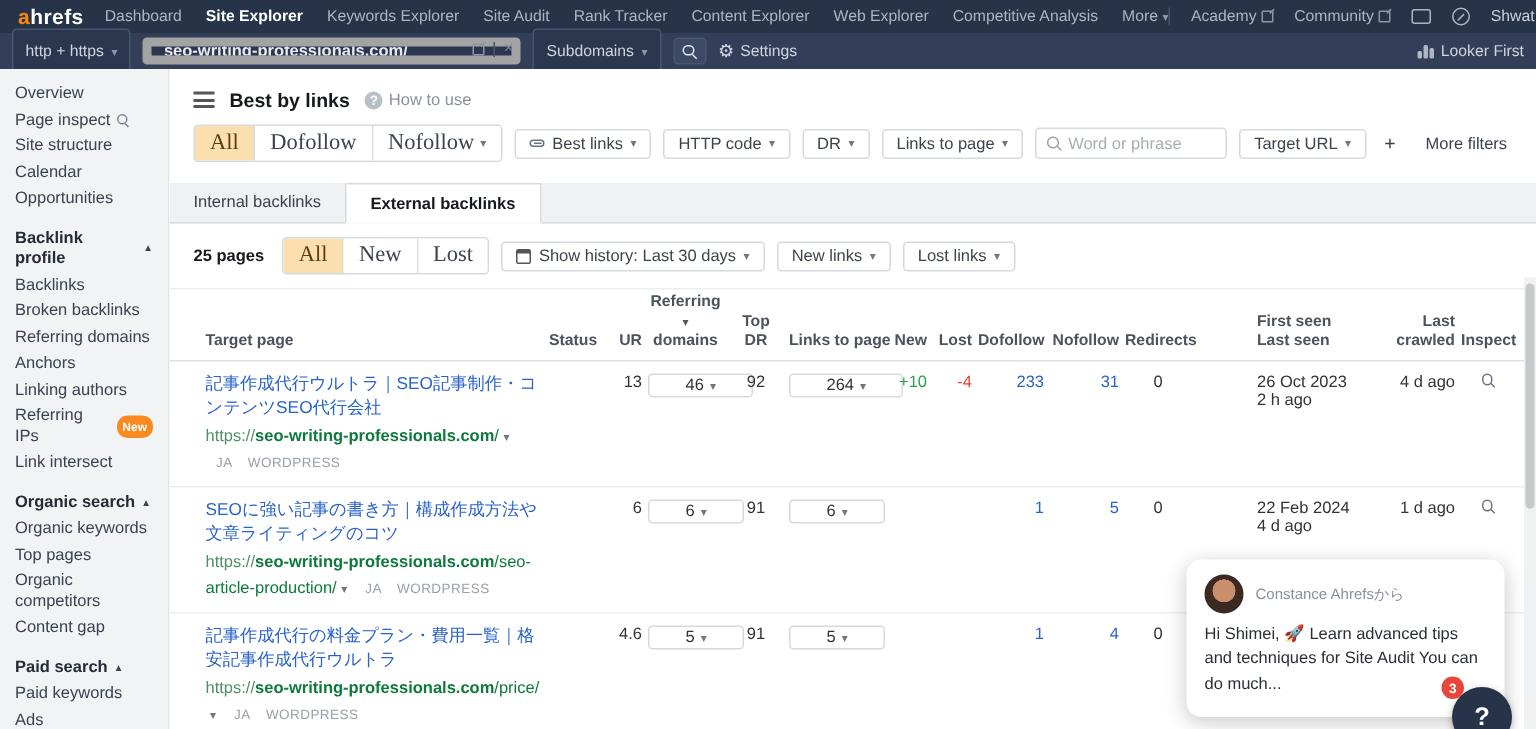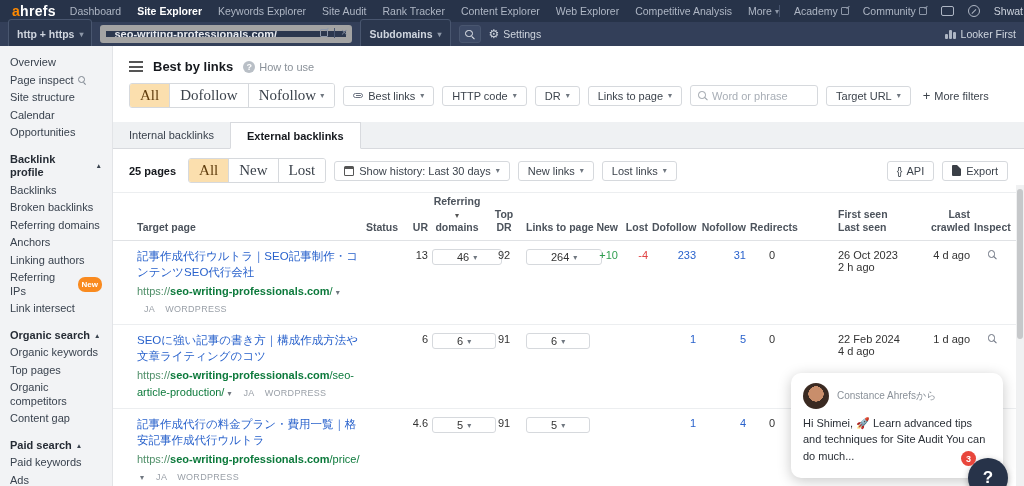--- a/index.html
+++ b/index.html
@@ -20,21 +20,21 @@
   .ext-ico { width:8px; height:8px; border:1px solid #8d97a8; border-radius:1px; position:relative; display:inline-block; }
   .ext-ico::after { content:""; position:absolute; width:4px; height:1px; background:#8d97a8; right:-2px; top:-1px; transform:rotate(-45deg); }
   .monitor-ico { width:13px; height:10px; border:1.3px solid #aeb6c4; border-radius:2px; display:inline-block; }
   .ring-ico { width:12px; height:12px; border:1.3px solid #aeb6c4; border-radius:50%; position:relative; display:inline-block; }
   .ring-ico::after { content:""; position:absolute; width:6px; height:1.3px; background:#aeb6c4; left:2px; top:5px; transform:rotate(-45deg); }
   .account { display:flex; align-items:center; gap:4px; color:#cdd3dd; font-size:10.5px; white-space:nowrap; cursor:pointer; }
   .account::after { content:"▾"; font-size:8px; color:#8d97a8; }
 
   
   .searchbar { height:24px; background:#333f59; display:flex; align-items:center; padding:0 8px; gap:8px; }
-  .proto-btn { height:31px; background:#2b374e; border:1px solid #49566f; border-radius:3px; color:#cfd5de; font-size:10.5px; display:flex; align-items:center; gap:5px; padding:0 8px; cursor:pointer; white-space:nowrap;font-weight:bold; }
+  .proto-btn { height:31px; background:#2b374e; border:1px solid #49566f; border-radius:3px; color:#cfd5de; font-size:10.5px; display:flex; align-items:center; gap:5px; padding:0 8px; cursor:pointer; white-space:nowrap; }
   .proto-btn::after { content:"▾"; font-size:8px; color:#8d97a8; }
   .url-wrap { position:relative; width:252px; }
   .url-input { width:100%; height:18px; background:#2b374e; border:6px solid #a3a3a3; border-radius:3px; color:#e8ebf0; font-size:11px; font-weight:bold; padding:0 36px 0 8px; outline:none; font-family:inherit; }
   .url-icons { position:absolute; right:5px; top:2px; display:flex; align-items:center; gap:6px; color:#7e889b; }
   .x-ico { font-size:11px; line-height:1; cursor:pointer; }
   .sep-v { width:1px; height:10px; background:#49566f; }
   .search-btn { width:22px; height:18px; background:#3d4a66; border:1px solid #49566f; border-radius:3px; display:flex; align-items:center; justify-content:center; cursor:pointer; }
   .settings { display:flex; align-items:center; gap:4px; color:#cfd5de; font-size:10.5px; cursor:pointer; }
   .gear { font-size:12px; color:#cfd5de; }
   .looker { margin-left:auto; display:flex; align-items:center; gap:5px; color:#cfd5de; font-size:10.5px; cursor:pointer; }
@@ -77,21 +77,21 @@
   .caret-g { font-size:8px; color:#707780; } .caret-g::after { content:"▾"; }
   .chain-ico { width:10px; height:5px; border:1.2px solid #6b7280; border-radius:3px; position:relative; display:inline-block; }
   .chain-ico::after { content:""; position:absolute; width:5px; height:1.2px; background:#6b7280; left:1.5px; top:0.9px; }
   .phrase-box { border:1px solid #d6d9dd; border-radius:3px; height:21px; width:128px; display:flex; align-items:center; gap:5px; padding:0 7px; background:#fff; }
   .phrase-box input { border:none; outline:none; width:100%; font-size:11px; font-family:inherit; color:#333; }
   .phrase-box input::placeholder { color:#a8aeb6; }
   .mag { width:9px; height:9px; position:relative; display:inline-block; flex-shrink:0; }
   .mag::before { content:""; position:absolute; width:5.5px; height:5.5px; border:1.4px solid currentColor; border-radius:50%; left:0; top:0; }
   .mag::after { content:""; position:absolute; width:3.5px; height:1.4px; background:currentColor; left:5.6px; top:7px; transform:rotate(45deg); }
   .phrase-box .mag { color:#9aa0a8; }
-  .more-filters { display:flex; align-items:center; gap:4px; color:#3c434c; font-size:11px; cursor:pointer; margin-left:4px; }
+  .more-filters { display:flex; align-items:center; gap:20px; color:#3c434c; font-size:11px; cursor:pointer; margin-left:4px; }
   .plus-ico { font-size:13px; color:#3c434c; line-height:1; } .plus-ico::after { content:"+"; }
 
   
   .tabs { margin-top:4px; background:#eff1f3; border-bottom:1px solid #d8dade; display:flex; height:27px; }
   .tab { padding:0 16px; display:flex; align-items:center; font-size:11px; color:#3a424d; cursor:pointer; }
   .tab.active { background:#fff; border:1px solid #d8dade; border-bottom:1px solid #fff; margin-bottom:-1px; font-weight:bold; color:#15181d; }
 
   
   .toolbar { display:flex; align-items:center; gap:8px; padding:9px 16px; }
   .pages-count { font-weight:bold; color:#15181d; margin-right:4px; white-space:nowrap; }
@@ -441,30 +441,20 @@
         <span class="caret-g"></span>
       </button>
       <button class="fbtn">
           <span>New links</span>
           <span class="caret-g"></span>
         </button>
       <button class="fbtn">
           <span>Lost links</span>
           <span class="caret-g"></span>
         </button>
-      <div class="toolbar-right">
-        <button class="fbtn">
-            <span class="braces-ico"></span>
-            <span>API</span>
-          </button>
-        <button class="fbtn">
-            <span class="file-ico"></span>
-            <span>Export</span>
-          </button>
-      </div>
     </div>
 
     <div class="t-head">
       <div class="c c-target">Target page</div>
       <div class="c c-status">Status</div>
       <div class="c c-ur">UR</div>
       <div class="c c-ref">
         <div><span>Referring</span> <span class="sort-caret"></span></div>
         <div>domains</div>
       </div>

